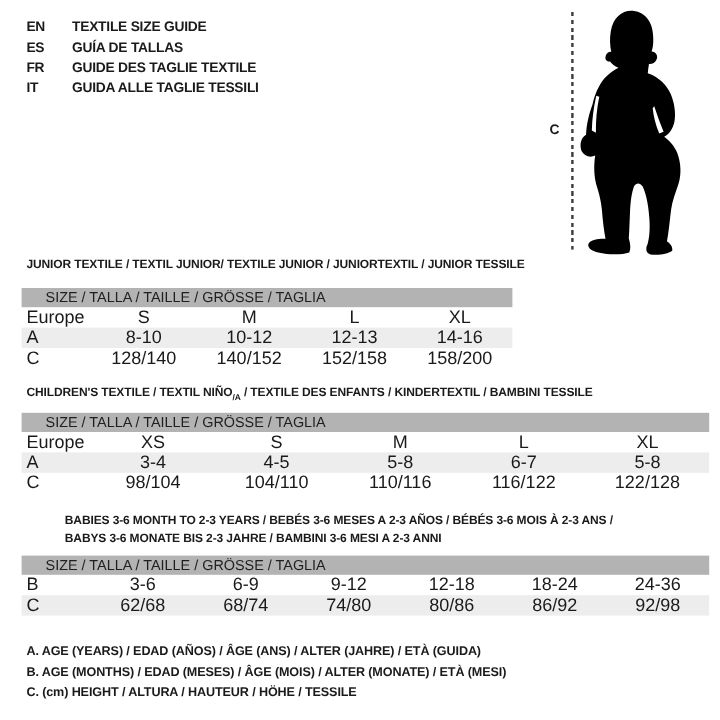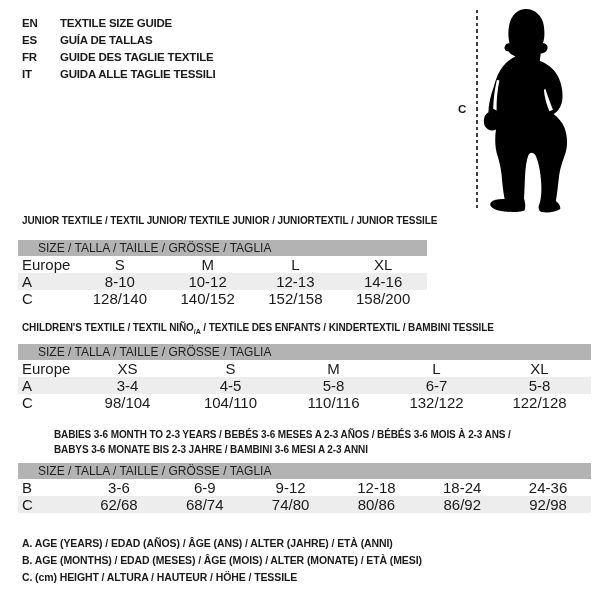--- a/index.html
+++ b/index.html
@@ -144,21 +144,21 @@
     <span class="cell">4-5</span>
     <span class="cell">5-8</span>
     <span class="cell">6-7</span>
     <span class="cell">5-8</span>
   </div>
   <div class="trow">
     <span class="lbl">C</span>
     <span class="cell">98/104</span>
     <span class="cell">104/110</span>
     <span class="cell">110/116</span>
-    <span class="cell">132/122</span>
+    <span class="cell">116/122</span>
     <span class="cell">122/128</span>
   </div>
 </div>
 
 <div class="abs tbl-title two-line" style="left:22px;top:428px;width:560px;">
   <div>BABIES 3-6 MONTH TO 2-3 YEARS / BEBÉS 3-6 MESES A 2-3 AÑOS / BÉBÉS 3-6 MOIS À 2-3 ANS /</div>
   <div>BABYS 3-6 MONATE BIS 2-3 JAHRE / BAMBINI 3-6 MESI A 2-3 ANNI</div>
 </div>
 <div class="abs size-table" style="top:463px;width:573px;">
   <div class="bar">SIZE / TALLA / TAILLE / GRÖSSE / TAGLIA</div>
@@ -176,16 +176,16 @@
     <span class="cell">62/68</span>
     <span class="cell">68/74</span>
     <span class="cell">74/80</span>
     <span class="cell">80/86</span>
     <span class="cell">86/92</span>
     <span class="cell">92/98</span>
   </div>
 </div>
 
 <div class="abs notes">
-  <div>A. AGE (YEARS) / EDAD (AÑOS) / ÂGE (ANS) / ALTER (JAHRE) / ETÀ (ANNI)</div>
+  <div>A. AGE (YEARS) / EDAD (AÑOS) / ÂGE (ANS) / ALTER (JAHRE) / ETÀ (GUIDA)</div>
   <div>B. AGE (MONTHS) / EDAD (MESES) / ÂGE (MOIS) / ALTER (MONATE) / ETÀ (MESI)</div>
   <div>C. (cm) HEIGHT / ALTURA / HAUTEUR / HÖHE / TESSILE</div>
 </div>
 
 </body></html>

